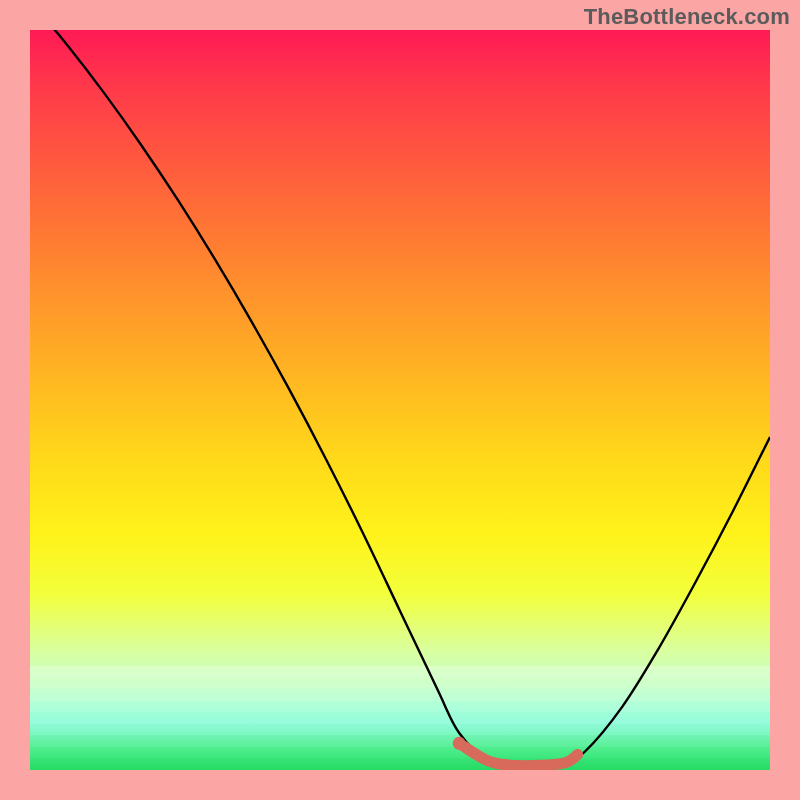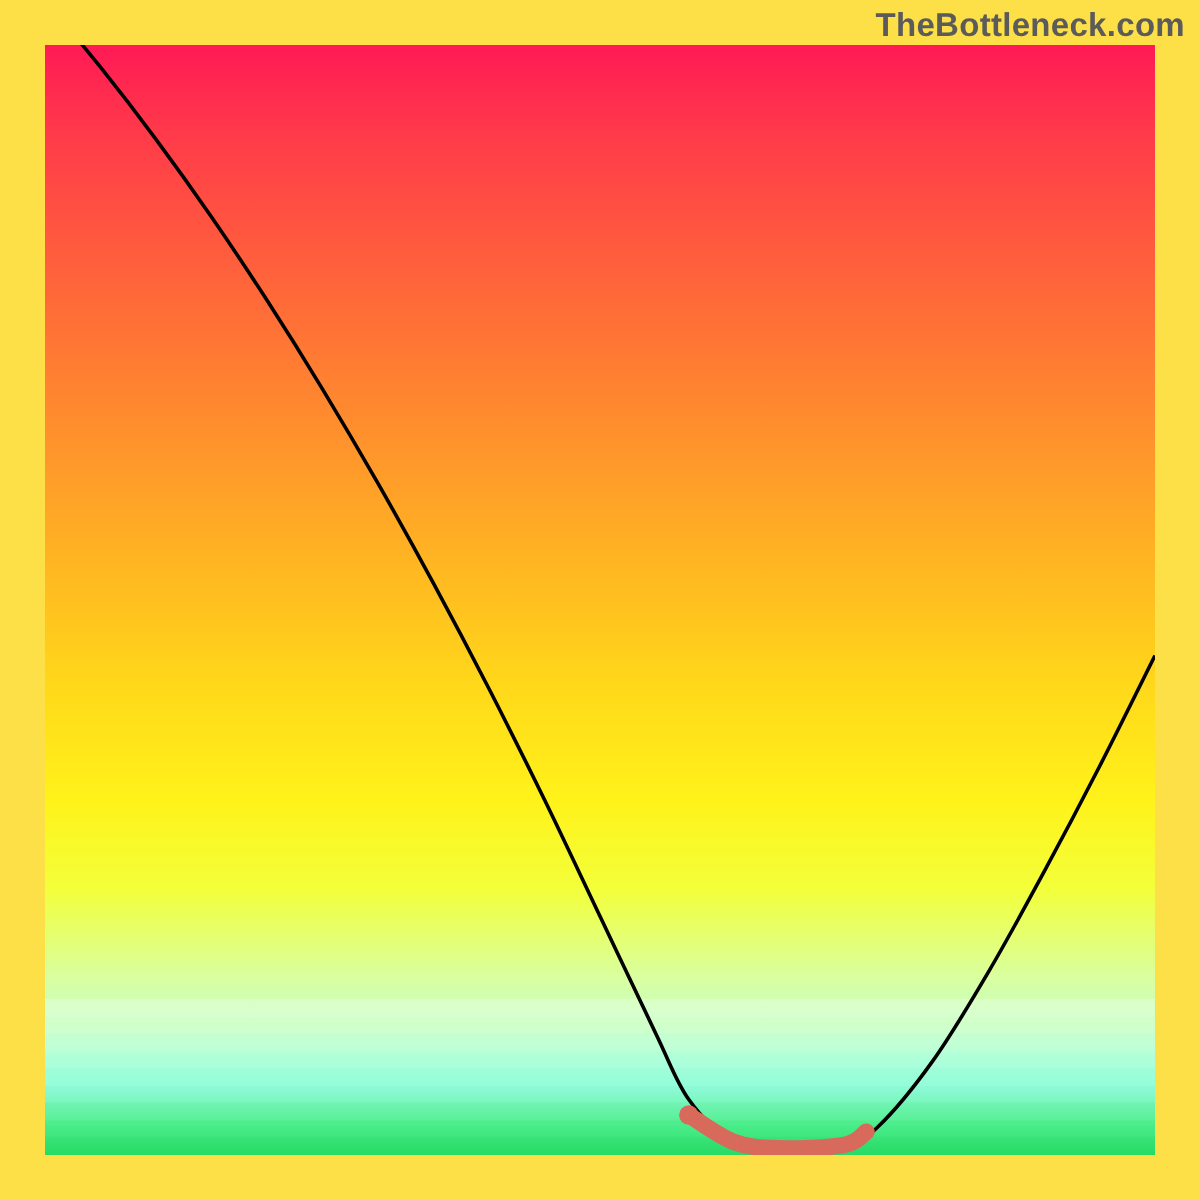--- a/index.html
+++ b/index.html
@@ -7,21 +7,21 @@
     padding: 0;
     width: 800px;
     height: 800px;
     background: #000;
     font-family: Arial, Helvetica, sans-serif;
   }
   .frame {
     position: relative;
     width: 800px;
     height: 800px;
-    background: #fde047;
+    background: #fca5a5;
   }
   .watermark {
     position: absolute;
     top: 4px;
     right: 10px;
     color: #5b5b5b;
     font-size: 22px;
     font-weight: bold;
     letter-spacing: 0.2px;
     z-index: 5;

